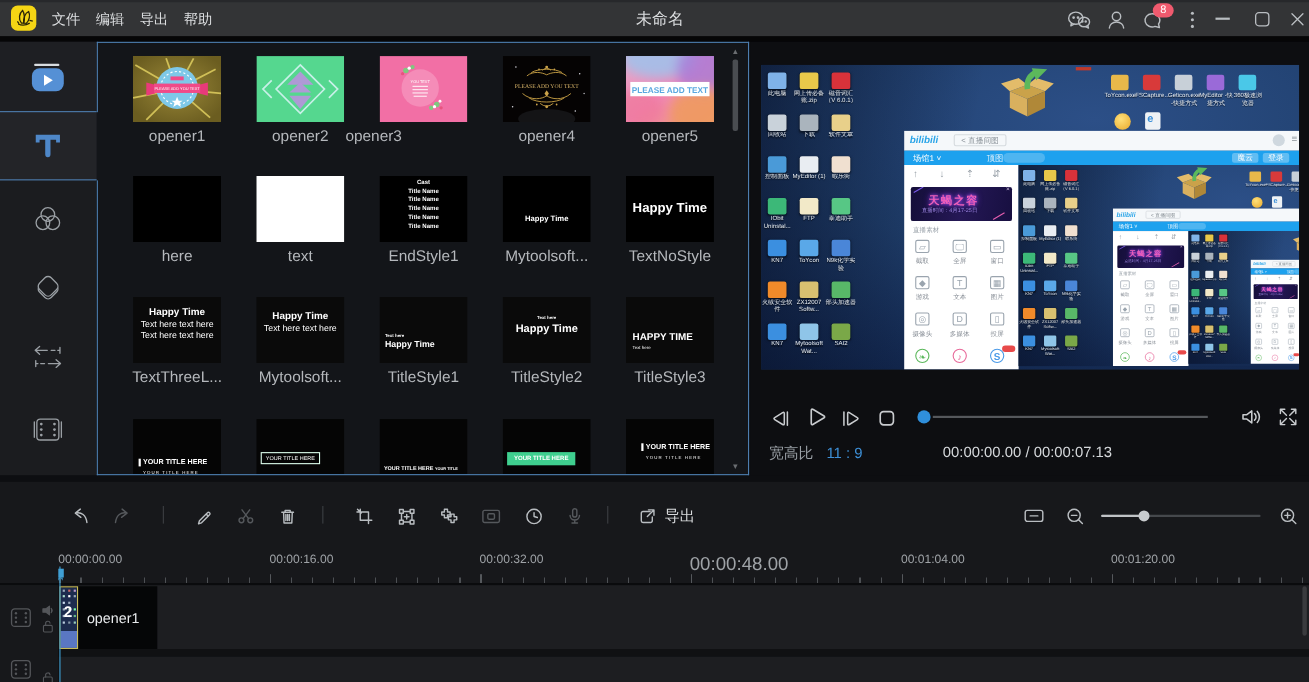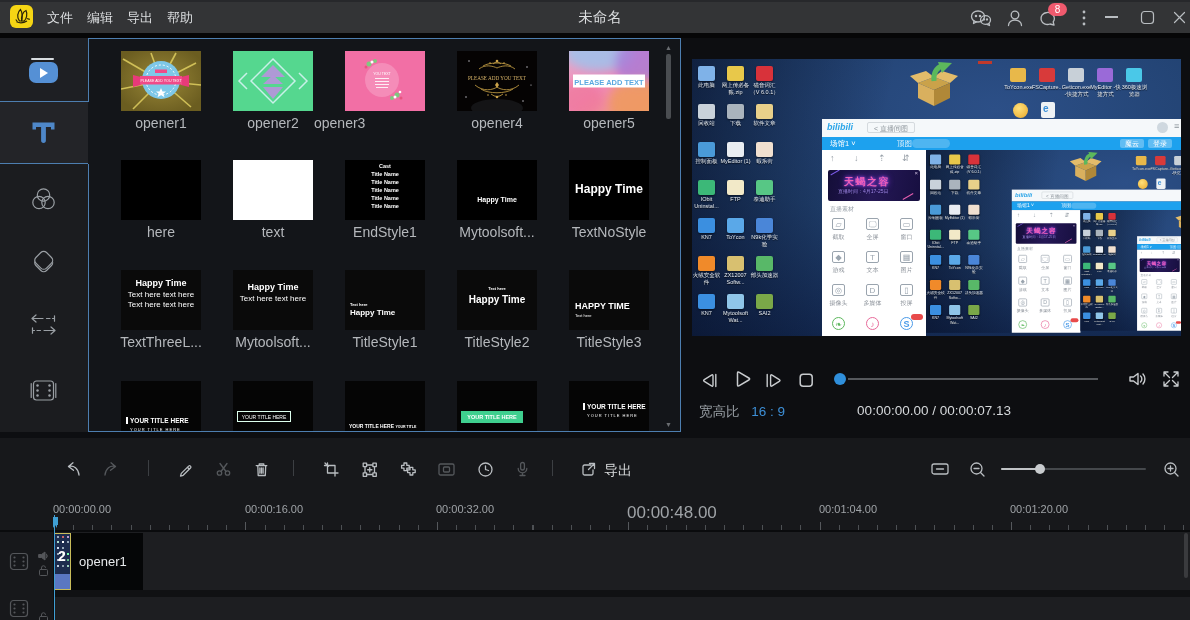--- a/index.html
+++ b/index.html
@@ -679,21 +679,21 @@
     <div style="position:absolute;left:834px;top:373px;">
       <div style="width:12px;height:12px;background:#2f8fdb;border-radius:50%"></div>
     </div>
     <div style="position:absolute;left:1126px;top:368px;"><svg width="23" height="22" viewBox="0 0 23 22" fill="none" stroke="#c8cbce" stroke-width="1.4" stroke-linecap="round" stroke-linejoin="round">
         <path d="M4 9 h3.5 L12 5.5 v11 L7.5 13 H4 z"></path>
         <path d="M14.5 8 a4 4 0 0 1 0 6 M17 6 a7.5 7.5 0 0 1 0 10"></path>
       </svg></div>
     <div style="position:absolute;left:1161px;top:369px;"><svg width="20" height="20" viewBox="0 0 20 20" fill="none" stroke="#c8cbce" stroke-width="1.3" stroke-linecap="round" stroke-linejoin="round">
         <path d="M3 7 V3 h4 M13 3 h4 v4 M17 13 v4 h-4 M7 17 H3 v-4 M3.5 3.5 l5 5 M16.5 3.5 l-5 5 M16.5 16.5 l-5 -5 M3.5 16.5 l5 -5"></path>
       </svg></div>
-<div style="position:absolute;left:699px;top:403px;font-size:13.5px;color:#9aa0a6">宽高比 <span style="color:#3d8fd6;margin-left:8px">16 : 9</span></div>
+<div style="position:absolute;left:699px;top:403px;font-size:13.5px;color:#9aa0a6">宽高比 <span style="color:#3d8fd6;margin-left:8px">11 : 9</span></div>
 <div style="position:absolute;right:13px;top:403px;font-size:13.5px;color:#d5d8db">00:00:00.00 / 00:00:07.13</div>
 
 <div style="position:absolute;left:0;top:438px;width:1190px;height:62px;background:#17181b"></div>
 <div style="position:absolute;left:64px;top:460px;"><svg width="19" height="18" viewBox="0 0 19 18" fill="none" stroke="#b9bdc1" stroke-width="1.3" stroke-linecap="round" stroke-linejoin="round">
         <path d="M4.5 6.5 L9 2.8 M4.5 6.5 L9.5 10.3 M4.5 6.5 C10 5.2, 14.2 8.2, 15 15"></path>
       </svg></div>
     <div style="position:absolute;left:101px;top:460px;"><svg width="19" height="18" viewBox="0 0 19 18" fill="none" stroke="#55585c" stroke-width="1.3" stroke-linecap="round" stroke-linejoin="round">
         <path d="M14.5 6.5 L10 2.8 M14.5 6.5 L9.5 10.3 M14.5 6.5 C9 5.2, 4.8 8.2, 4 15"></path>
       </svg></div>
     <div style="position:absolute;left:148px;top:460px;">

